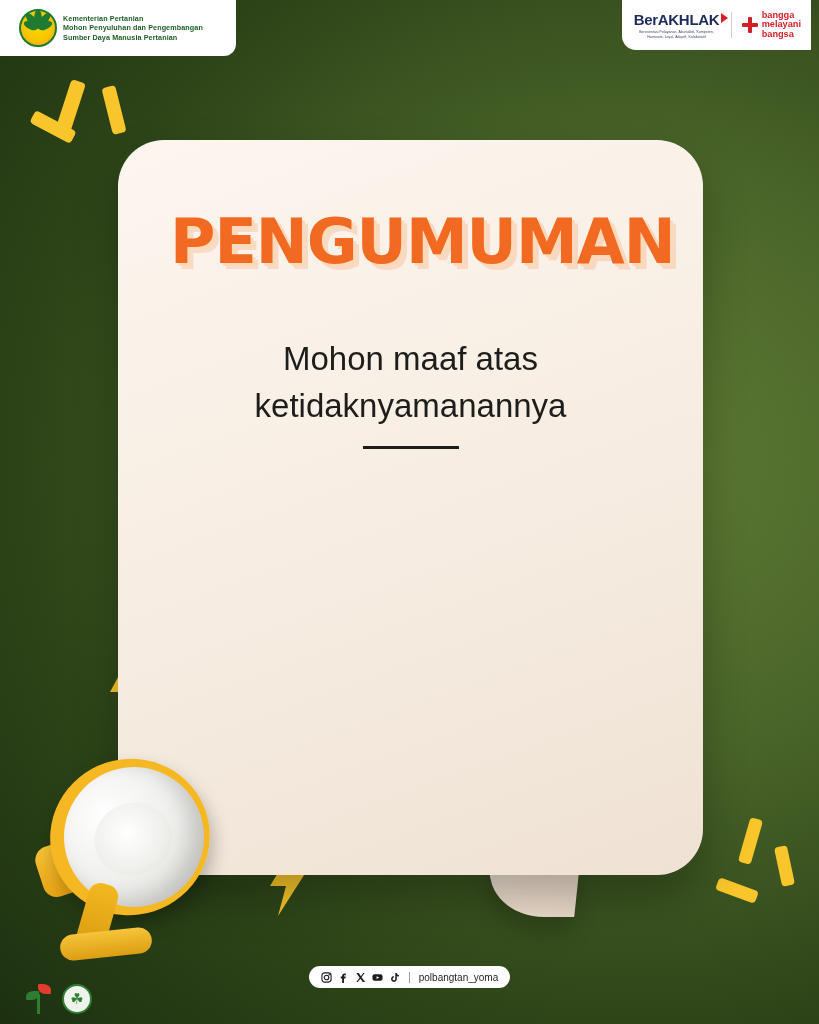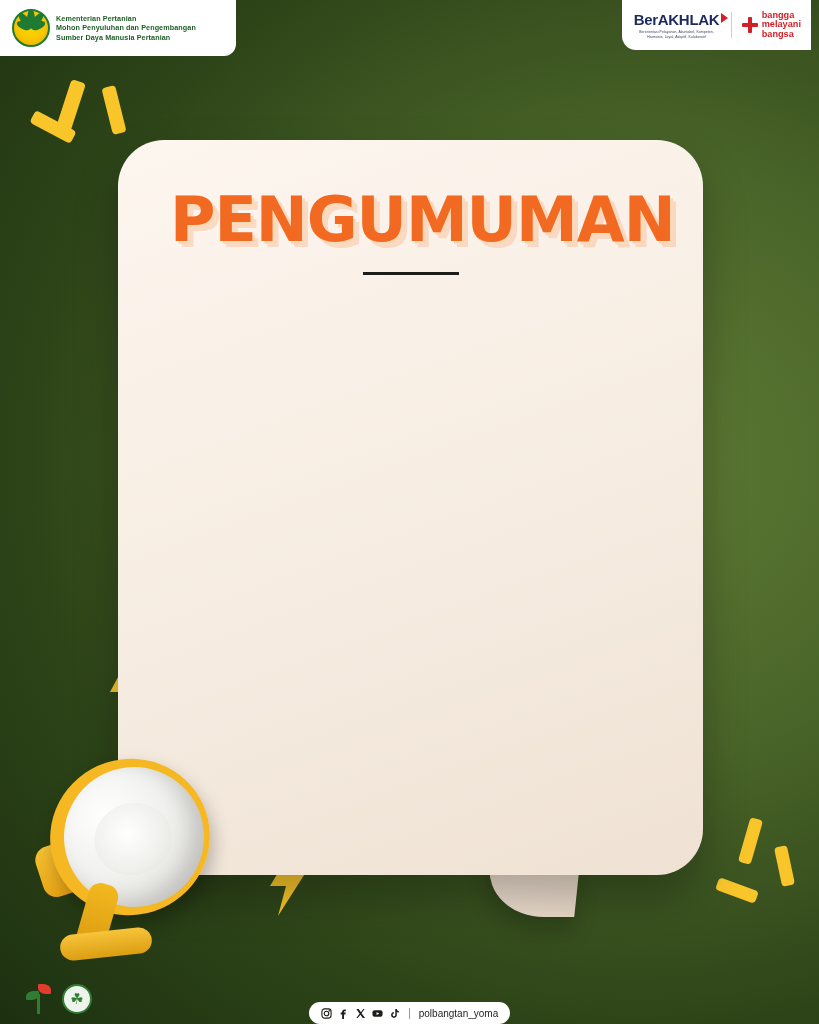--- a/index.html
+++ b/index.html
@@ -15,21 +15,21 @@
       radial-gradient(ellipse 120% 90% at 78% 45%, #5e7a34 0%, #4a6529 32%, #2d4418 62%, #16290d 100%);
     overflow: hidden;
   }
   
   .header-left {
     position: absolute; top: 0; left: 0;
     width: 236px; height: 56px;
     background: #ffffff;
     border-bottom-right-radius: 12px;
     display: flex; align-items: center;
-    padding: 4px 8px 4px 12px;
+    padding: 4px 8px 4px 19px;
     gap: 6px;
   }
   .kementan-logo { width: 38px; height: 38px; flex: 0 0 38px; position: relative; }
   .kementan-logo .circle {
     position: absolute; inset: 0;
     border-radius: 50%;
     background: radial-gradient(circle at 50% 45%, #fdd600 0%, #f7c600 55%, #e8a400 100%);
     border: 2px solid #1f7a32;
   }
   .kementan-logo .leaf {
@@ -103,21 +103,21 @@
     left: 488px; top: 845px;
     width: 90px; height: 72px;
     background: linear-gradient(160deg, #f0e3d5 0%, #ead9c9 100%);
     border-bottom-left-radius: 60px 52px;
     border-top-right-radius: 8px;
     transform: skewX(-6deg);
     box-shadow: 0 14px 22px rgba(0,0,0,.18);
   }
   .bubble-inner {
     position: absolute; inset: 0;
-    padding: 43px 52px 40px;
+    padding: 65px 52px 40px;
     text-align: center;
   }
   .title {
     font-family: "DejaVu Sans", sans-serif;
     font-size: 62px;
     font-weight: 900;
     letter-spacing: -1px;
     color: #f26a21;
     text-shadow: 3px 3px 0 #fcd9b9, 6px 6px 0 rgba(242,106,33,.18);
   }
@@ -191,21 +191,21 @@
   .bolt {
     position: absolute;
     width: 0; height: 0;
   }
   .bolt svg { display: block; }
 
   
   .footer {
     position: absolute; left: 0; right: 0; bottom: 0;
     height: 58px;
-    display: flex; align-items: flex-end; justify-content: center;
+    display: flex; align-items: flex-start; justify-content: center;
     gap: 18px;
   }
   .pill {
     background: #ffffff;
     border-radius: 999px;
     height: 22px;
     display: flex; align-items: center;
     padding: 0 12px;
     gap: 6px;
     font-size: 10px;
@@ -292,20 +292,21 @@
       </svg>
   </div>
   <div class="spark" style="left:744px; top:818px; width:13px; height:46px; transform:rotate(16deg);"></div>
   <div class="spark" style="left:778px; top:846px; width:13px; height:40px; transform:rotate(-12deg);"></div>
   <div class="spark" style="left:716px; top:884px; width:42px; height:13px; transform:rotate(20deg);"></div>
 
   <div class="bubble-tail"></div>
   <div class="bubble">
     <div class="bubble-inner">
       <div class="title">PENGUMUMAN</div>
+      <div class="body-text-2">Mohon maaf atas ketidaknyamanannya</div>
       <div class="underline-mark"></div>
     </div>
   </div>
 
   <div class="megaphone">
     <div class="mega-neck"></div>
     <div class="mega-rim"></div>
     <div class="mega-cone"></div>
     <div class="mega-mouth"></div>
     <div class="mega-handle"></div>

